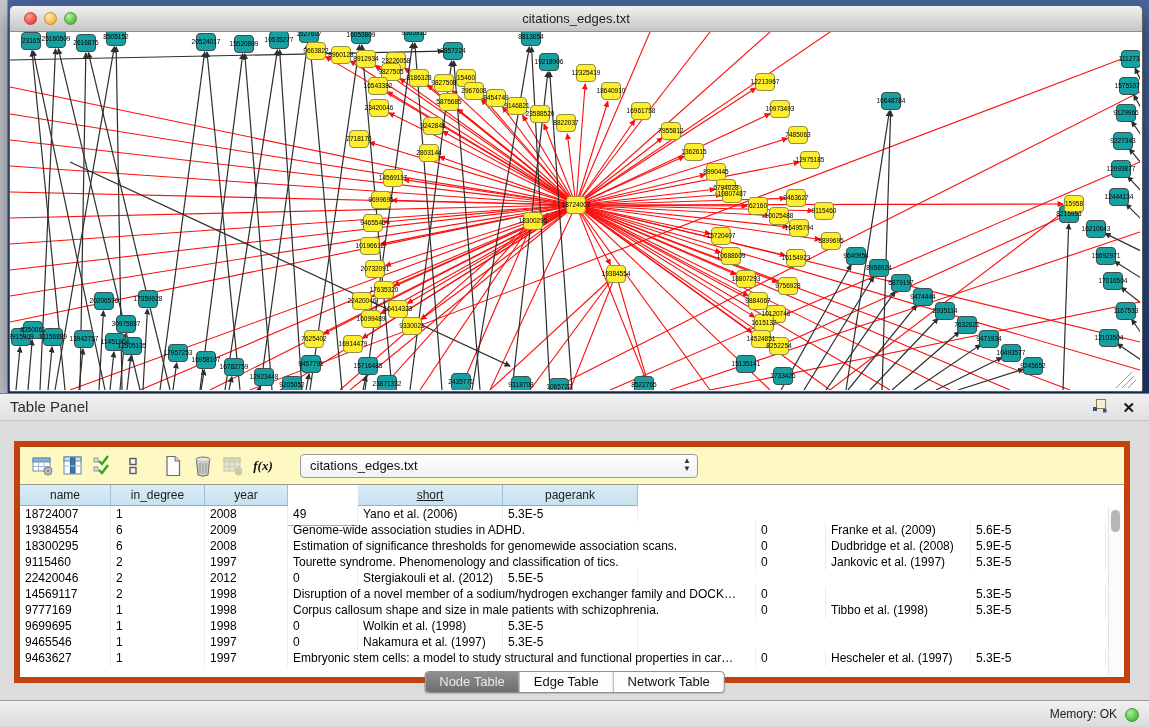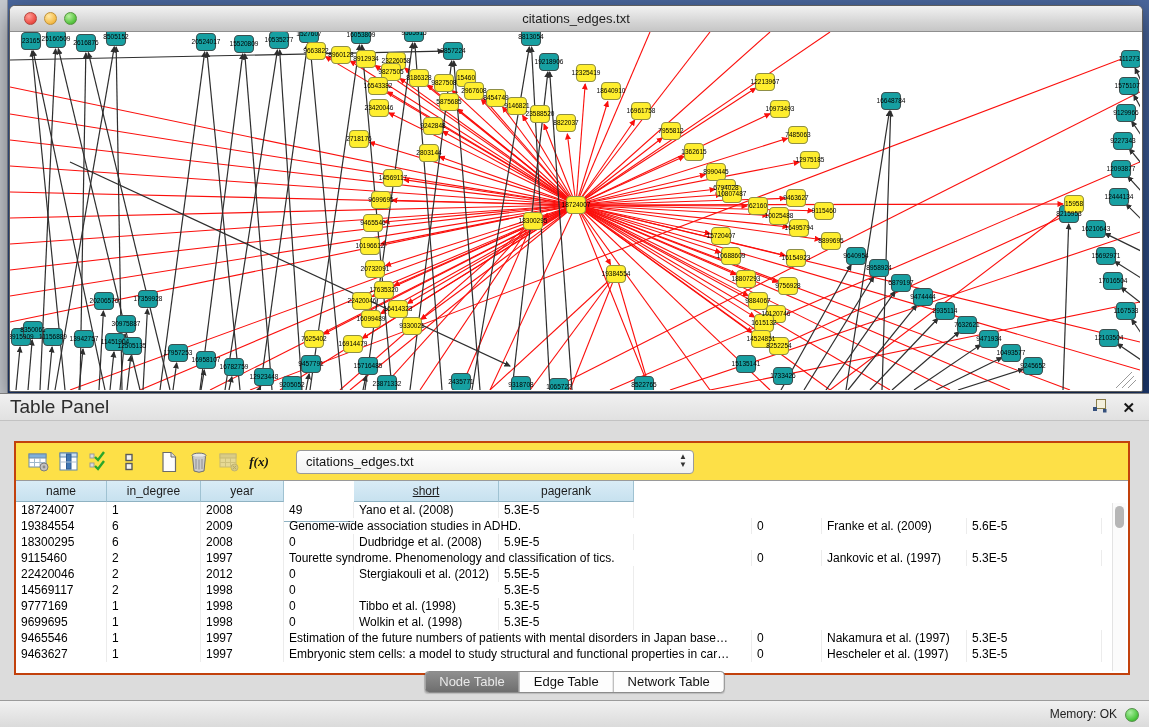--- a/index.html
+++ b/index.html
@@ -20,25 +20,25 @@
   .light.red{background:radial-gradient(circle at 35% 30%,#ff9d95,#ee5048 65%,#c9302a);border:1px solid #b5443d;}
   .light.yellow{background:radial-gradient(circle at 35% 30%,#ffe9a8,#f5bd4b 65%,#d99a23);border:1px solid #c09138;}
   .light.green{background:radial-gradient(circle at 35% 30%,#b9f0a0,#59c642 65%,#3c9c2a);border:1px solid #55953f;}
   .win-title{position:absolute;left:0;right:0;top:0;line-height:25px;text-align:center;
     font-size:13px;color:#1d1d1d;}
   .canvas{position:relative;width:1130px;height:358px;background:#ffffff;overflow:hidden;border-radius:0 0 2px 2px;}
   
   .table-panel{position:absolute;left:0;top:393px;width:1149px;height:307px;background:#dcdcdc;}
   .tp-header{position:relative;height:26px;background:linear-gradient(#f0f0f0,#e1e1e1);
     border-top:1px solid #7d7d7d;border-bottom:1px solid #c2c2c2;}
-  .tp-title{position:absolute;left:10px;line-height:26px;font-size:19px;color:#2c2c2c;}
+  .tp-title{position:absolute;left:10px;line-height:26px;font-size:15px;color:#2c2c2c;}
   .tp-hicons{position:absolute;right:14px;top:4px;display:flex;gap:14px;align-items:center;}
   .tp-close{font-size:15px;font-weight:bold;color:#161616;line-height:18px;}
   .inner{position:absolute;left:14px;right:19px;top:48px;height:230px;
-    background:#fde047;border:2px solid #c2410c;}
+    background:#fef9c3;border:6px solid #c2410c;}
   .toolbar{position:absolute;left:0;right:0;top:0;height:37px;display:flex;align-items:center;padding-left:8px;box-sizing:border-box;}
   .tb-btn{width:30px;height:30px;display:flex;align-items:center;justify-content:center;}
   .fx{font-size:13px;font-style:italic;font-family:"Liberation Serif",serif;color:#111;font-weight:bold;}
   .combo{margin-left:22px;width:396px;height:22px;border:1px solid #9a9a9a;border-radius:4px;
     background:linear-gradient(#ffffff,#f1f1f1);position:relative;display:flex;align-items:center;}
   .combo-text{padding-left:9px;font-size:13px;color:#111;}
   .combo-step{position:absolute;right:6px;top:2px;display:flex;flex-direction:column;line-height:8px;font-size:8px;color:#333;}
   
   .tbl{position:absolute;left:0;right:0;top:37px;bottom:0;background:#fff;border-top:1px solid #9a9a9a;overflow:hidden;}
   .thead{display:flex;height:21px;box-sizing:border-box;}
@@ -601,36 +601,37 @@
           <div class="th" style="width: 70px; margin-top: 40px;">△ out_de…</div>
           <div class="th" style="width: 145px; text-decoration: underline;">short</div>
           <div class="th" style="width: 135px;">pagerank</div>
         </div>
       <div id="tbody">
           <div class="trow">
             <div class="td" style="width: 91px;">18724007</div>
             <div class="td" style="width: 94px;">1</div>
             <div class="td" style="width: 83px;">2008</div>
             <div class="td" style="width: 70px;">49</div>
-            <div class="td" style="width: 145px;">Yano et al. (2008)</div>
+            <div class="td" style="width: 145px;">Yano et al. (2006)</div>
             <div class="td" style="width: 135px;">5.3E-5</div>
           </div>
           <div class="trow">
             <div class="td" style="width: 91px;">19384554</div>
             <div class="td" style="width: 94px;">6</div>
             <div class="td" style="width: 83px;">2009</div>
             <div class="td" style="width: 468px;">Genome-wide association studies in ADHD.</div>
             <div class="td" style="width: 70px;">0</div>
             <div class="td" style="width: 145px;">Franke et al. (2009)</div>
             <div class="td" style="width: 135px;">5.6E-5</div>
           </div>
           <div class="trow">
             <div class="td" style="width: 91px;">18300295</div>
             <div class="td" style="width: 94px;">6</div>
             <div class="td" style="width: 83px;">2008</div>
+            <div class="td" style="width: 468px;">Estimation of significance thresholds for genomewide association scans.</div>
             <div class="td" style="width: 70px;">0</div>
             <div class="td" style="width: 145px;">Dudbridge et al. (2008)</div>
             <div class="td" style="width: 135px;">5.9E-5</div>
           </div>
           <div class="trow">
             <div class="td" style="width: 91px;">9115460</div>
             <div class="td" style="width: 94px;">2</div>
             <div class="td" style="width: 83px;">1997</div>
             <div class="td" style="width: 468px;">Tourette syndrome. Phenomenology and classification of tics.</div>
             <div class="td" style="width: 70px;">0</div>
@@ -642,45 +643,46 @@
             <div class="td" style="width: 94px;">2</div>
             <div class="td" style="width: 83px;">2012</div>
             <div class="td" style="width: 70px;">0</div>
             <div class="td" style="width: 145px;">Stergiakouli et al. (2012)</div>
             <div class="td" style="width: 135px;">5.5E-5</div>
           </div>
           <div class="trow">
             <div class="td" style="width: 91px;">14569117</div>
             <div class="td" style="width: 94px;">2</div>
             <div class="td" style="width: 83px;">1998</div>
+            <div class="td" style="width: 468px;">Disruption of a novel member of a sodium/hydrogen exchanger family and DOCK…</div>
             <div class="td" style="width: 70px;">0</div>
             <div class="td" style="width: 145px; margin-top: 20px;">de Silva et al. (2003)</div>
             <div class="td" style="width: 135px;">5.3E-5</div>
           </div>
           <div class="trow">
             <div class="td" style="width: 91px;">9777169</div>
             <div class="td" style="width: 94px;">1</div>
             <div class="td" style="width: 83px;">1998</div>
+            <div class="td" style="width: 468px;">Corpus callosum shape and size in male patients with schizophrenia.</div>
             <div class="td" style="width: 70px;">0</div>
             <div class="td" style="width: 145px;">Tibbo et al. (1998)</div>
             <div class="td" style="width: 135px;">5.3E-5</div>
           </div>
           <div class="trow">
             <div class="td" style="width: 91px;">9699695</div>
             <div class="td" style="width: 94px;">1</div>
             <div class="td" style="width: 83px;">1998</div>
             <div class="td" style="width: 70px;">0</div>
             <div class="td" style="width: 145px;">Wolkin et al. (1998)</div>
             <div class="td" style="width: 135px;">5.3E-5</div>
           </div>
           <div class="trow">
             <div class="td" style="width: 91px;">9465546</div>
             <div class="td" style="width: 94px;">1</div>
             <div class="td" style="width: 83px;">1997</div>
-            <div class="td" style="width: 468px;">Estimation of the future numbers of patients with mental disorders in Japan base…</div>
             <div class="td" style="width: 70px;">0</div>
             <div class="td" style="width: 145px;">Nakamura et al. (1997)</div>
             <div class="td" style="width: 135px;">5.3E-5</div>
           </div>
           <div class="trow">
             <div class="td" style="width: 91px;">9463627</div>
             <div class="td" style="width: 94px;">1</div>
             <div class="td" style="width: 83px;">1997</div>
             <div class="td" style="width: 468px;">Embryonic stem cells: a model to study structural and functional properties in car…</div>
             <div class="td" style="width: 70px;">0</div>

